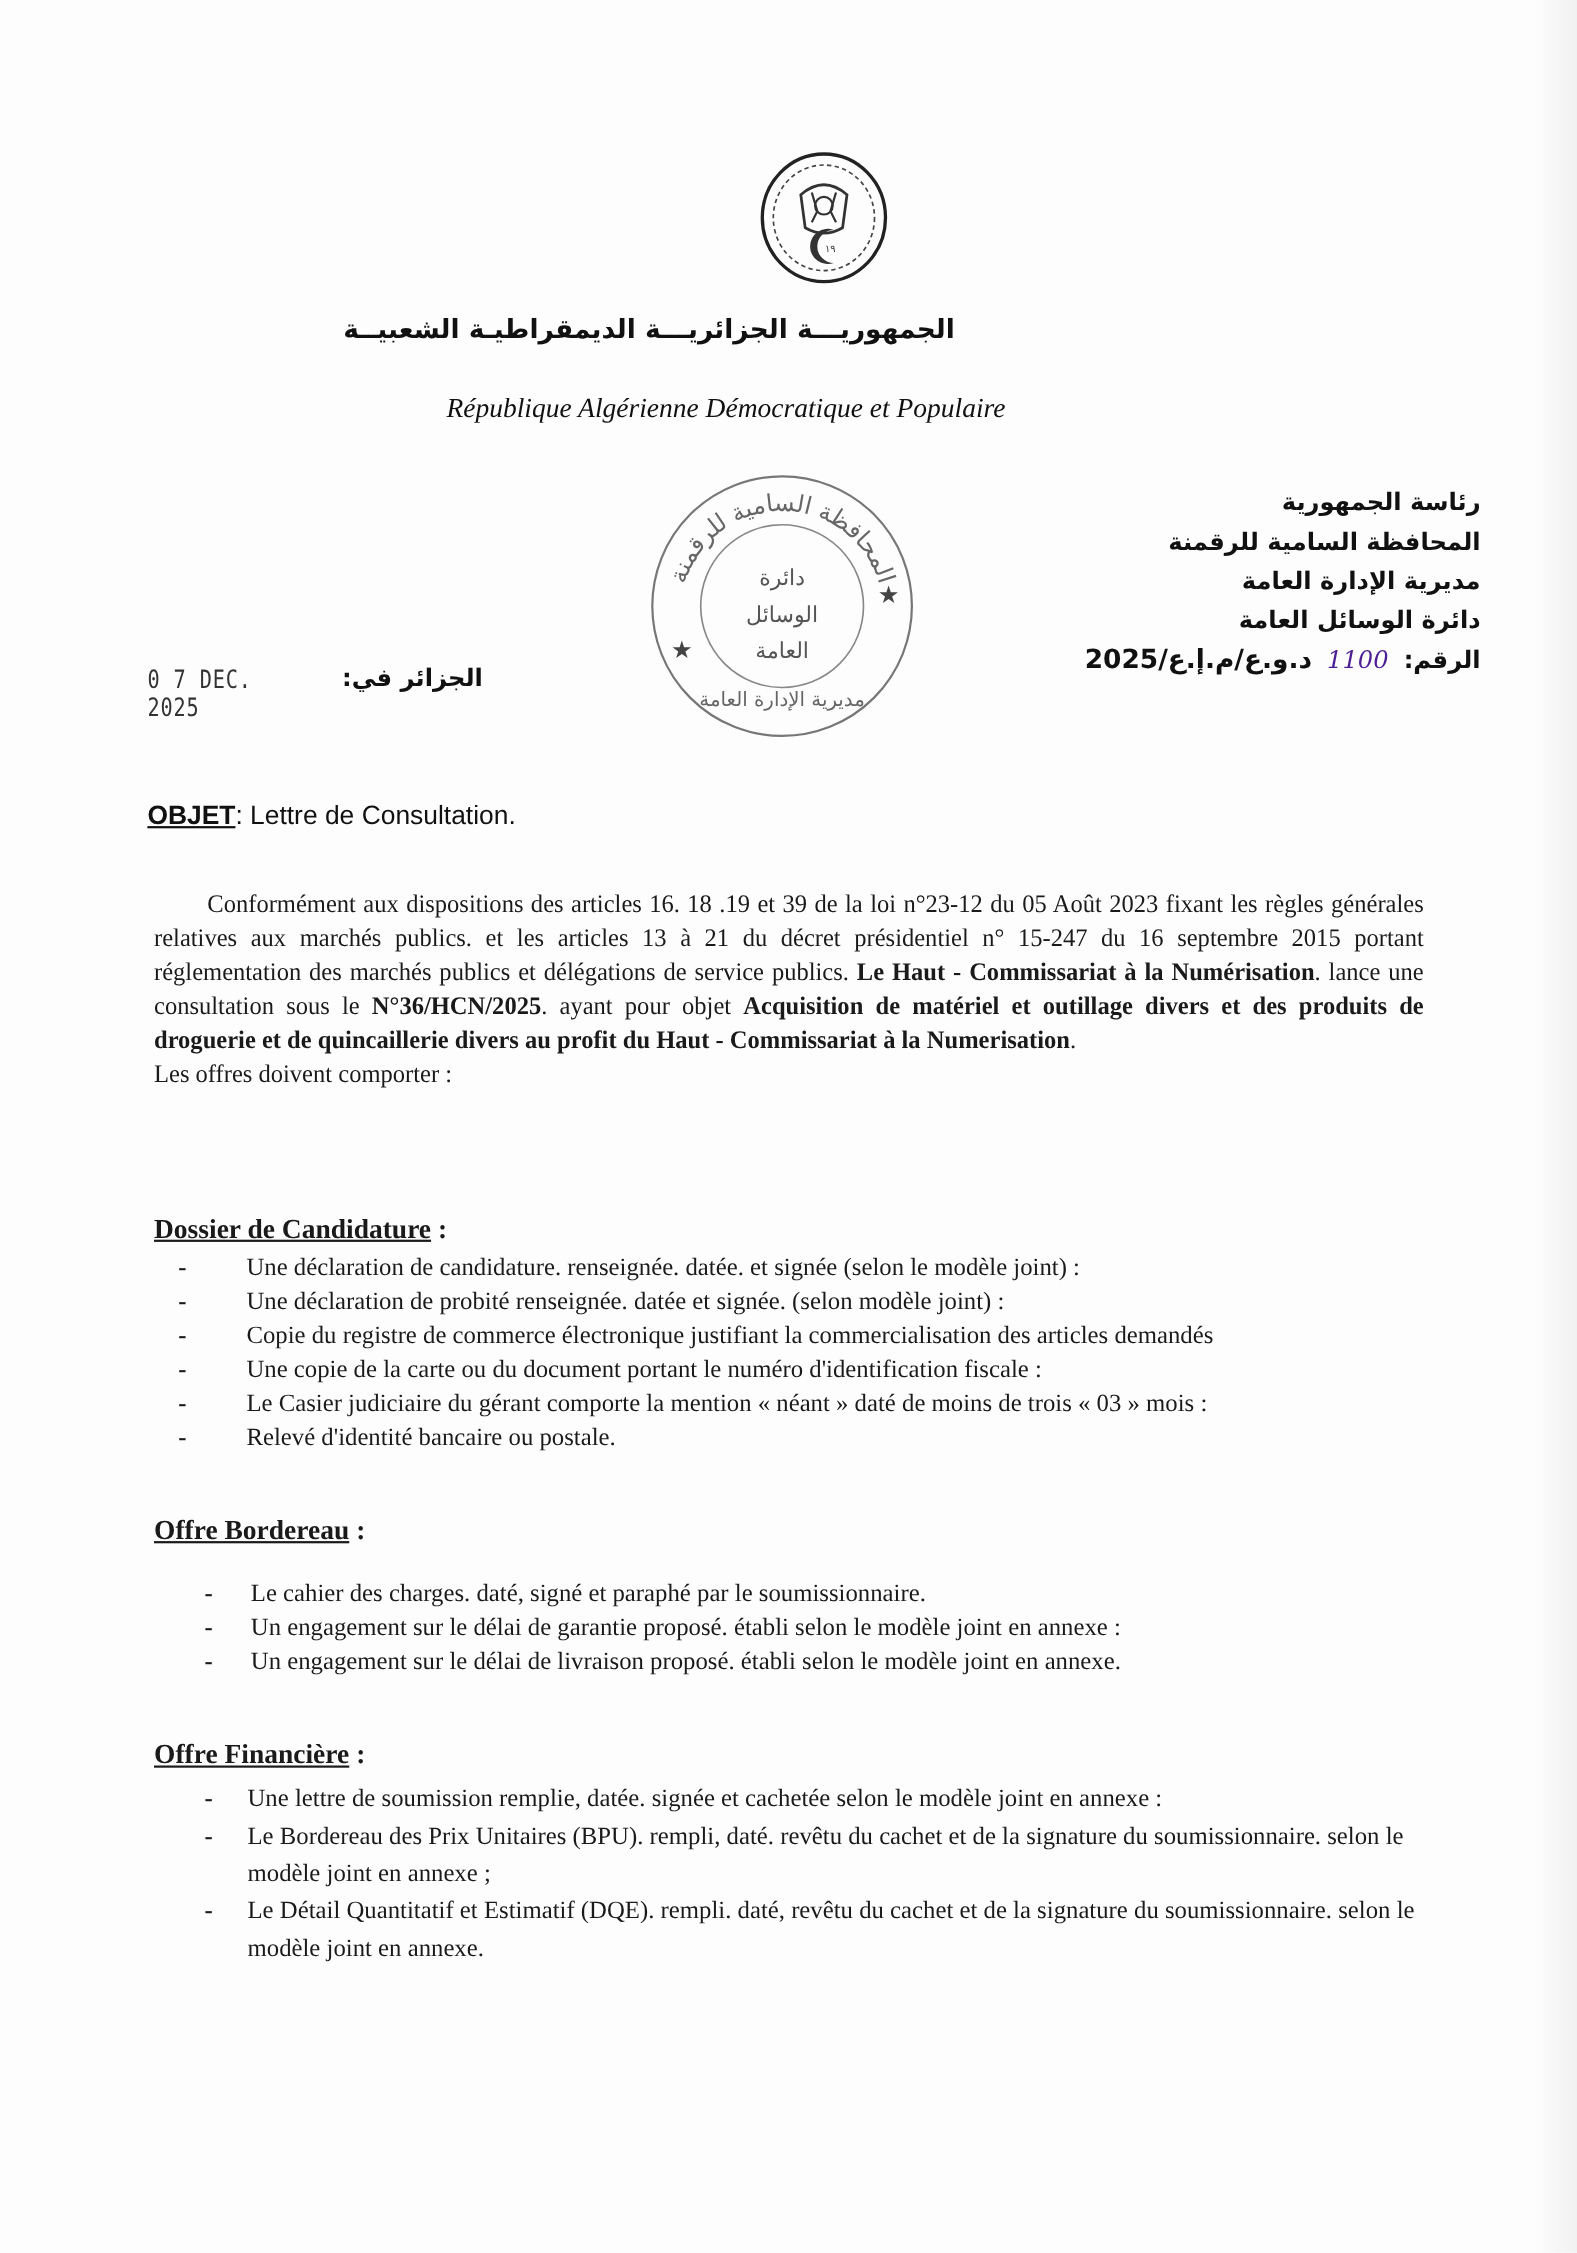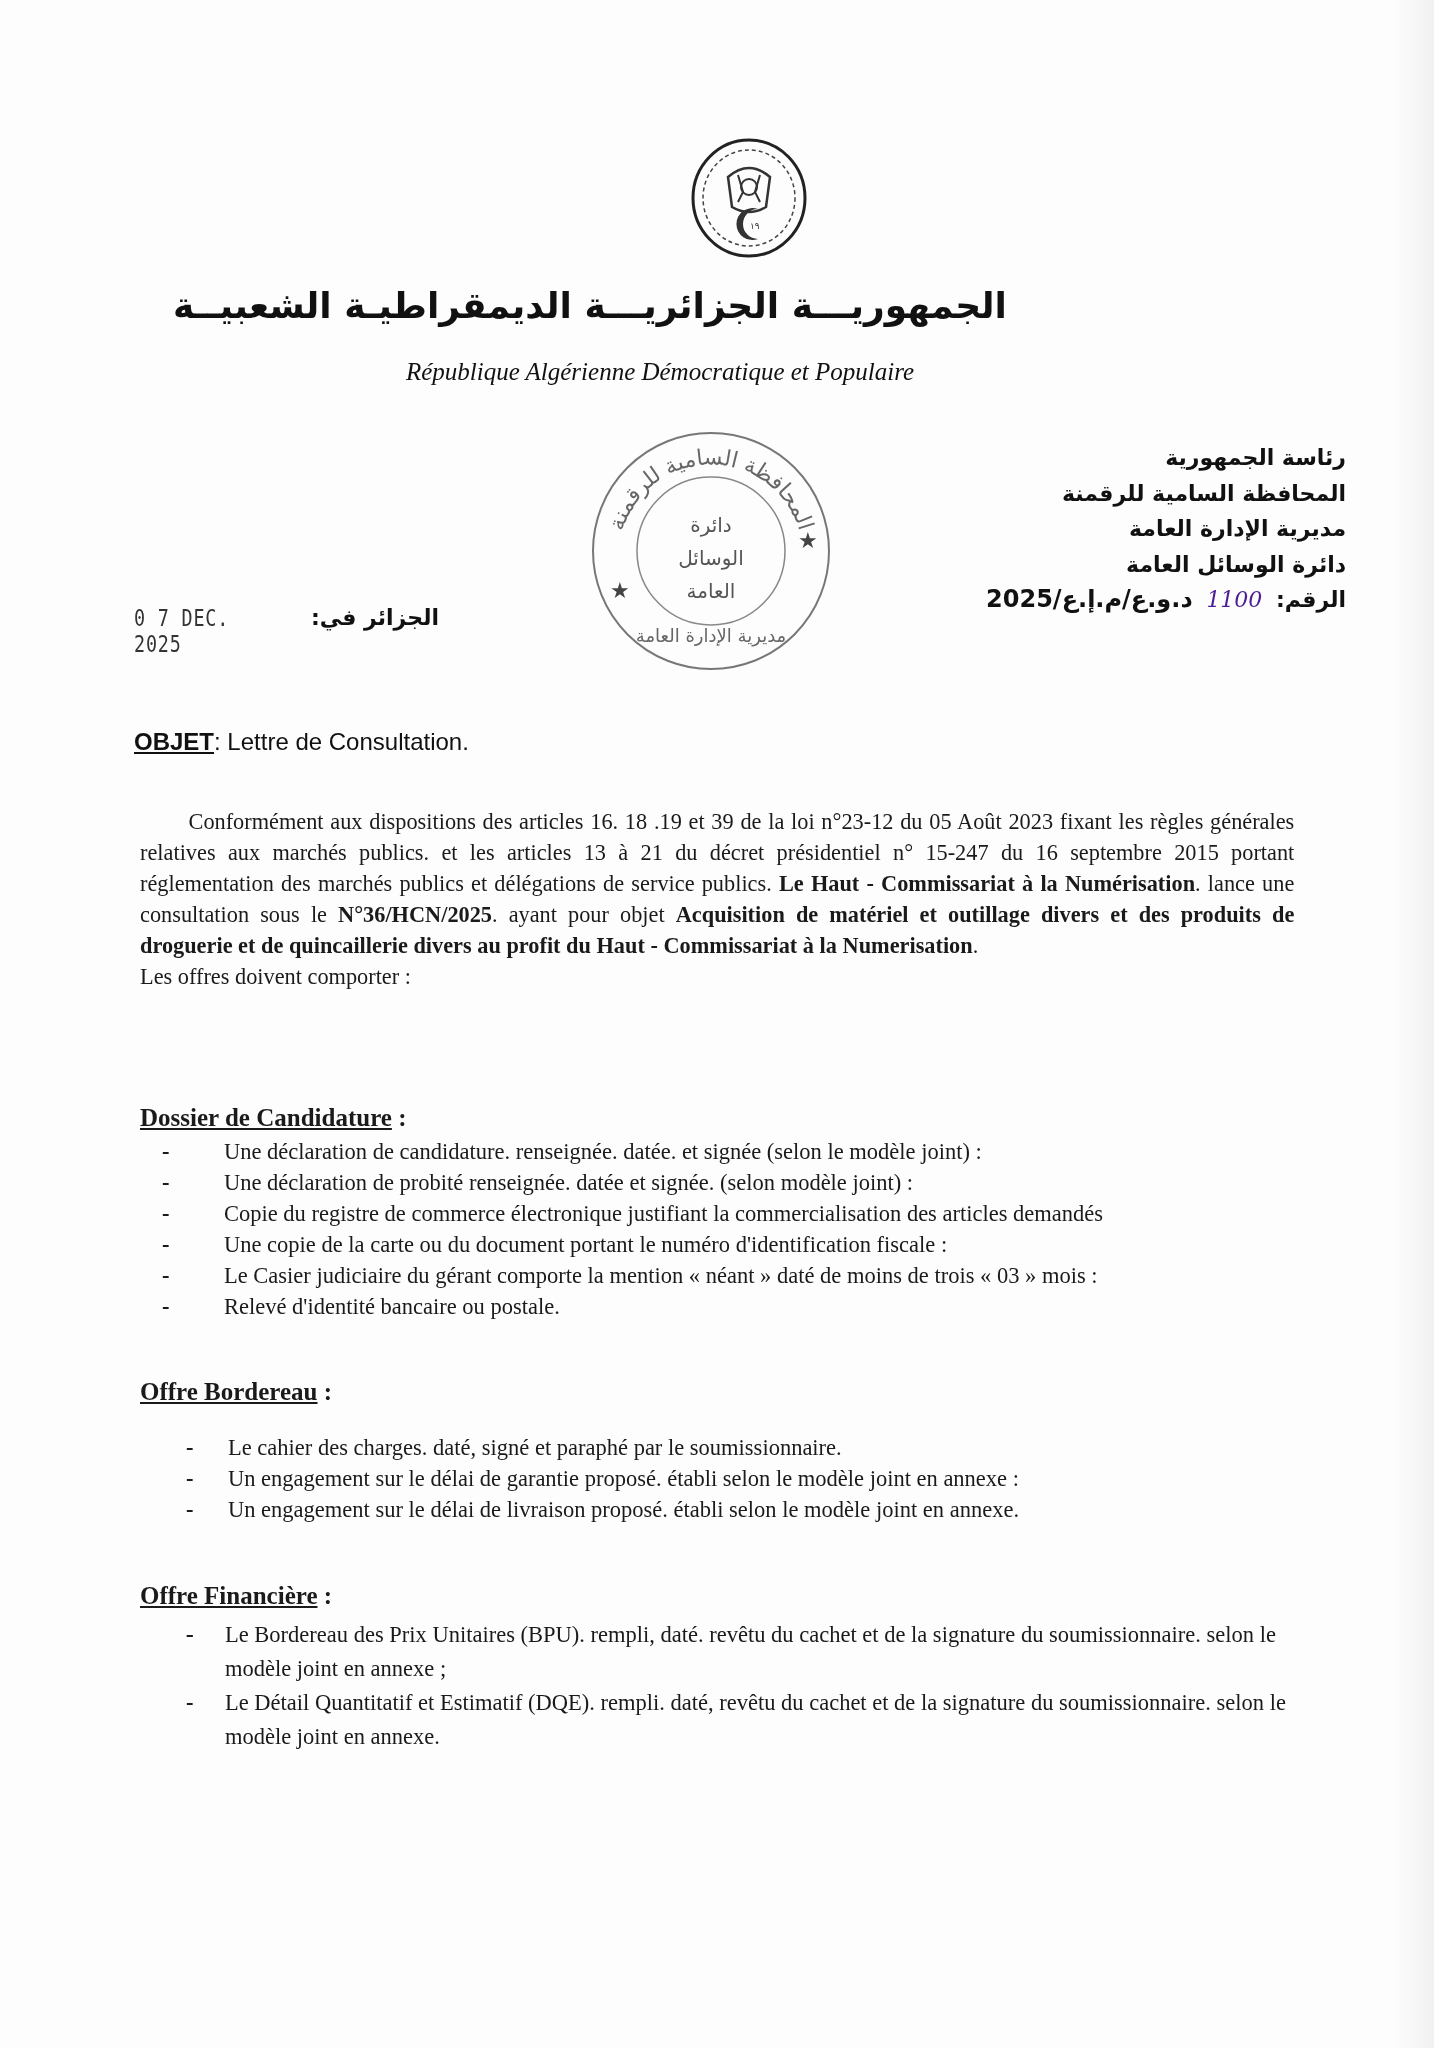--- a/index.html
+++ b/index.html
@@ -13,21 +13,21 @@
     }
     .page-edge {
       position: absolute; right: 0; top: 0; width: 40px; height: 2048px;
       background: linear-gradient(to right, #fdfdfd, #f1f1f1);
     }
     .emblem {
       position: absolute; left: 688px; top: 137px; width: 122px; height: 122px;
     }
     .ar-title {
       position: absolute; left: 0; width: 1180px; top: 285px; text-align: center;
-      font-family: "DejaVu Sans", sans-serif; font-weight: bold; font-size: 36px;
+      font-family: "DejaVu Sans", sans-serif; font-weight: bold; font-size: 24px;
       direction: rtl; letter-spacing: 1px;
     }
     .fr-title {
       position: absolute; left: 0; width: 1320px; top: 358px; text-align: center;
       font-family: "Liberation Serif", serif; font-style: italic; font-size: 25px;
     }
     .ar-header {
       position: absolute; right: 88px; top: 440px; text-align: right;
       direction: rtl; font-family: "DejaVu Sans", sans-serif; font-weight: bold;
       font-size: 22px; line-height: 35.5px;
@@ -170,17 +170,17 @@
   <ul>
     <li><span class="dash">-</span><span>Le cahier des charges. daté, signé et paraphé par le soumissionnaire.</span></li>
     <li><span class="dash">-</span><span>Un engagement sur le délai de garantie proposé. établi selon le modèle joint en annexe :</span></li>
     <li><span class="dash">-</span><span>Un engagement sur le délai de livraison proposé. établi selon le modèle joint en annexe.</span></li>
   </ul>
 </div>
 
 <div class="section sec-fin">
   <h2><span class="u">Offre Financière</span><span> :</span></h2>
   <ul>
-    <li><span class="dash">-</span></li>
+    <li><span class="dash">-</span><span>Une lettre de soumission remplie, datée. signée et cachetée selon le modèle joint en annexe :</span></li>
     <li><span class="dash">-</span><span>Le Bordereau des Prix Unitaires (BPU). rempli, daté. revêtu du cachet et de la signature du soumissionnaire. selon le modèle joint en annexe ;</span></li>
     <li><span class="dash">-</span><span>Le Détail Quantitatif et Estimatif (DQE). rempli. daté, revêtu du cachet et de la signature du soumissionnaire. selon le modèle joint en annexe.</span></li>
   </ul>
 </div>
 
 </body></html>

